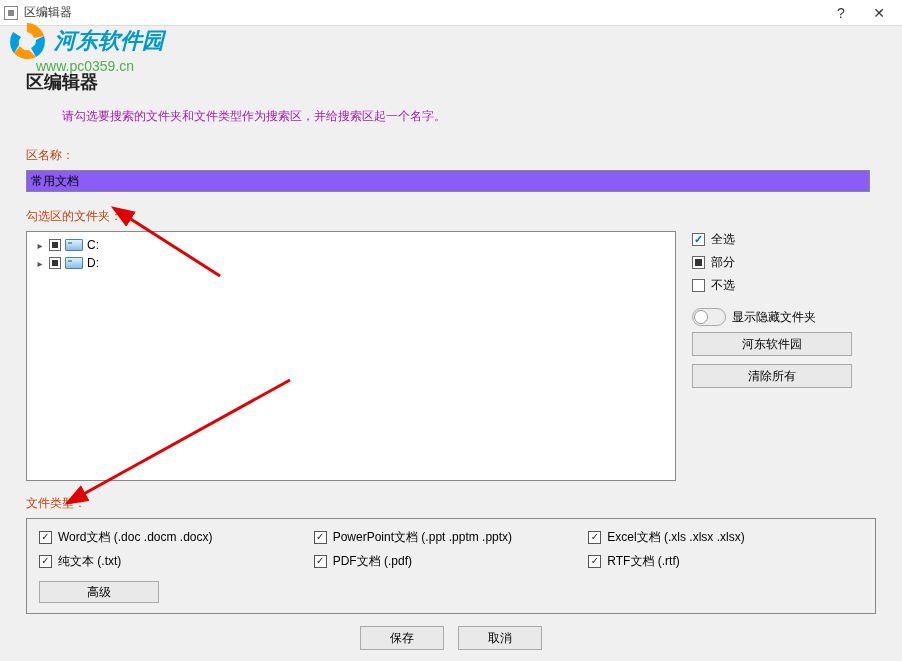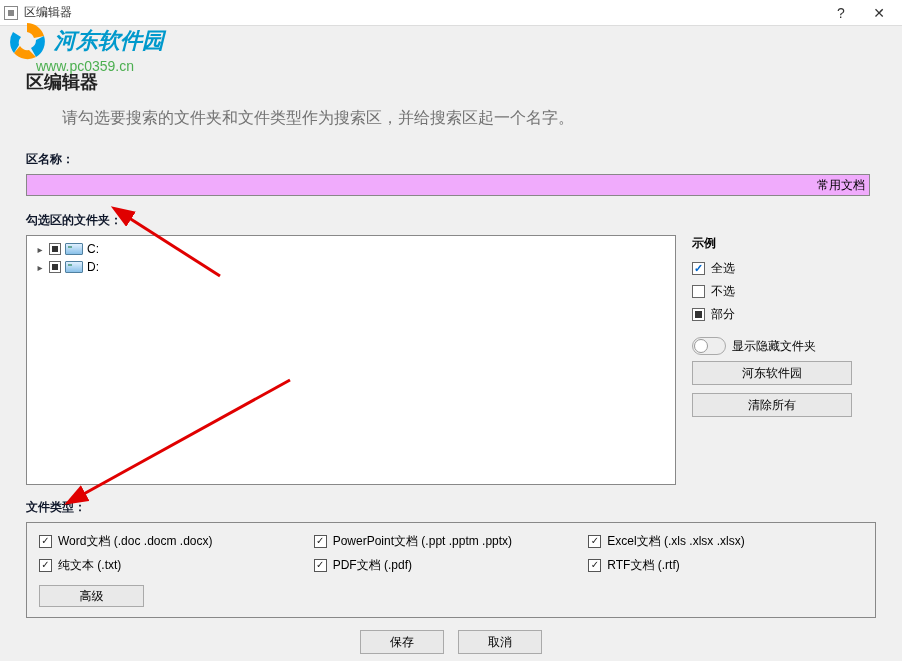--- a/index.html
+++ b/index.html
@@ -8,23 +8,23 @@
 .titlebar-icon { width: 14px; height: 14px; border: 1px solid #888; margin-right: 6px; display: flex; align-items: center; justify-content: center; }
 .titlebar-icon-inner { width: 6px; height: 6px; background: #888; }
 .titlebar-title { flex: 1; font-size: 12px; color: #333; }
 .titlebar-btn { width: 38px; height: 26px; display: flex; align-items: center; justify-content: center; font-size: 14px; color: #333; cursor: pointer; }
 .watermark { position: absolute; top: 20px; left: 6px; z-index: 100; pointer-events: none; text-align: center; }
 .wm-logo { display: flex; align-items: center; gap: 6px; }
 .wm-text { font-size: 22px; font-weight: bold; color: #0099cc; font-style: italic; }
 .wm-url { font-size: 14px; color: #4caf50; margin-top: -4px; }
 .content { padding: 26px 26px 14px 26px; }
 .heading { font-size: 18px; font-weight: bold; color: #222; margin-bottom: 14px; margin-top: 18px; }
-.subhelp { font-size: 16px; color: #737373; margin-left: 36px; margin-bottom: 22px; }
-.field-label { font-size: 12px; color: #0f172a; margin-bottom: 6px; font-weight: bold; }
-.text-input { width: 844px; height: 22px; border: 1px solid #888; background: #f0abfc; padding: 2px 4px; font-size: 12px; margin-bottom: 16px; text-align: right; }
+.subhelp { font-size: 12px; color: #a21caf; margin-left: 36px; margin-bottom: 22px; }
+.field-label { font-size: 12px; color: #c2410c; margin-bottom: 6px; font-weight: normal; }
+.text-input { width: 844px; height: 22px; border: 1px solid #888; background: #8b5cf6; padding: 2px 4px; font-size: 12px; margin-bottom: 16px; }
 .mid-row { display: flex; gap: 16px; margin-bottom: 14px; }
 .folder-tree { width: 650px; height: 250px; border: 1px solid #888; background: #fff; padding: 4px; }
 .tree-row { display: flex; align-items: center; gap: 4px; height: 18px; padding-left: 4px; }
 .tree-expand { width: 10px; height: 10px; display: flex; align-items: center; justify-content: center; color: #555; font-size: 10px; cursor: pointer; }
 .tree-check { width: 12px; height: 12px; border: 1px solid #666; display: flex; align-items: center; justify-content: center; cursor: pointer; }
 .tree-check-partial { width: 6px; height: 6px; background: #333; }
 .drive-icon { width: 18px; height: 12px; background: linear-gradient(#e0f0ff,#88c0e8); border: 1px solid #5080a0; border-radius: 1px; position: relative; }
 .drive-icon::after { content:""; position:absolute; left:2px; top:2px; width:4px; height:2px; background:#6a9; }
 .tree-label { font-size: 12px; }
 .side-panel { flex: 1; }
@@ -36,21 +36,21 @@
 .legend-partial { width: 7px; height: 7px; background: #333; }
 .toggle { width: 34px; height: 18px; border: 1px solid #aaa; border-radius: 9px; background: #eee; position: relative; cursor: pointer; }
 .toggle-knob { width: 14px; height: 14px; border-radius: 50%; background: #fff; border: 1px solid #999; position: absolute; left: 1px; top: 1px; }
 .btn-side { width: 160px; height: 24px; background: #e9e9e9; border: 1px solid #aaa; font-size: 12px; cursor: pointer; margin-bottom: 8px; display:block; }
 .ft-box { border: 1px solid #888; padding: 10px 12px 10px 12px; margin-top: 6px; }
 .ft-row { display: flex; }
 .ft-col { flex: 1; }
 .chk-row { display: flex; align-items: center; gap: 6px; margin-bottom: 8px; height: 16px; }
 .chk { width: 13px; height: 13px; border: 1px solid #555; display: flex; align-items: center; justify-content: center; background:#fff; cursor: pointer; }
 .chk-mark { font-size: 10px; color: #222; line-height: 1; }
-.btn-adv { width: 105px; height: 22px; background: #e9e9e9; border: 1px solid #aaa; font-size: 12px; cursor: pointer; margin-top: 4px; }
+.btn-adv { width: 120px; height: 22px; background: #e9e9e9; border: 1px solid #aaa; font-size: 12px; cursor: pointer; margin-top: 4px; }
 .footer { display:flex; justify-content:center; gap: 14px; padding: 12px 0 0 0; }
 .btn-main { width: 84px; height: 24px; background: #e9e9e9; border: 1px solid #aaa; font-size: 12px; cursor: pointer; }
 .arrow { position: absolute; pointer-events: none; z-index: 50; }
 </style>
 </head>
 <body>
 
 <div class="titlebar">
   <div class="titlebar-icon">
       <div class="titlebar-icon-inner"></div>
@@ -113,36 +113,35 @@
         <span class="tree-check">
             <span class="tree-check-partial"></span>
           </span>
         <span class="drive-icon"></span>
         <span class="tree-label">D:</span>
       </div>
     </div>
 
     <div class="side-panel">
       <div class="side-group">
-        <div class="side-title">示例</div>
         <div class="legend-row">
           <span class="legend-box">
               <span class="legend-check">✓</span>
             </span>
           <span>全选</span>
         </div>
         <div class="legend-row">
+          <span class="legend-box">
+              <span class="legend-partial"></span>
+            </span>
+          <span>部分</span>
+        </div>
+        <div class="legend-row">
           <span class="legend-box"></span>
           <span>不选</span>
-        </div>
-        <div class="legend-row">
-          <span class="legend-box">
-              <span class="legend-partial"></span>
-            </span>
-          <span>部分</span>
         </div>
       </div>
       <div class="side-group">
         <div class="legend-row">
           <span class="toggle">
               <span class="toggle-knob"></span>
             </span>
           <span>显示隐藏文件夹</span>
         </div>
         <button class="btn-side">河东软件园</button>

